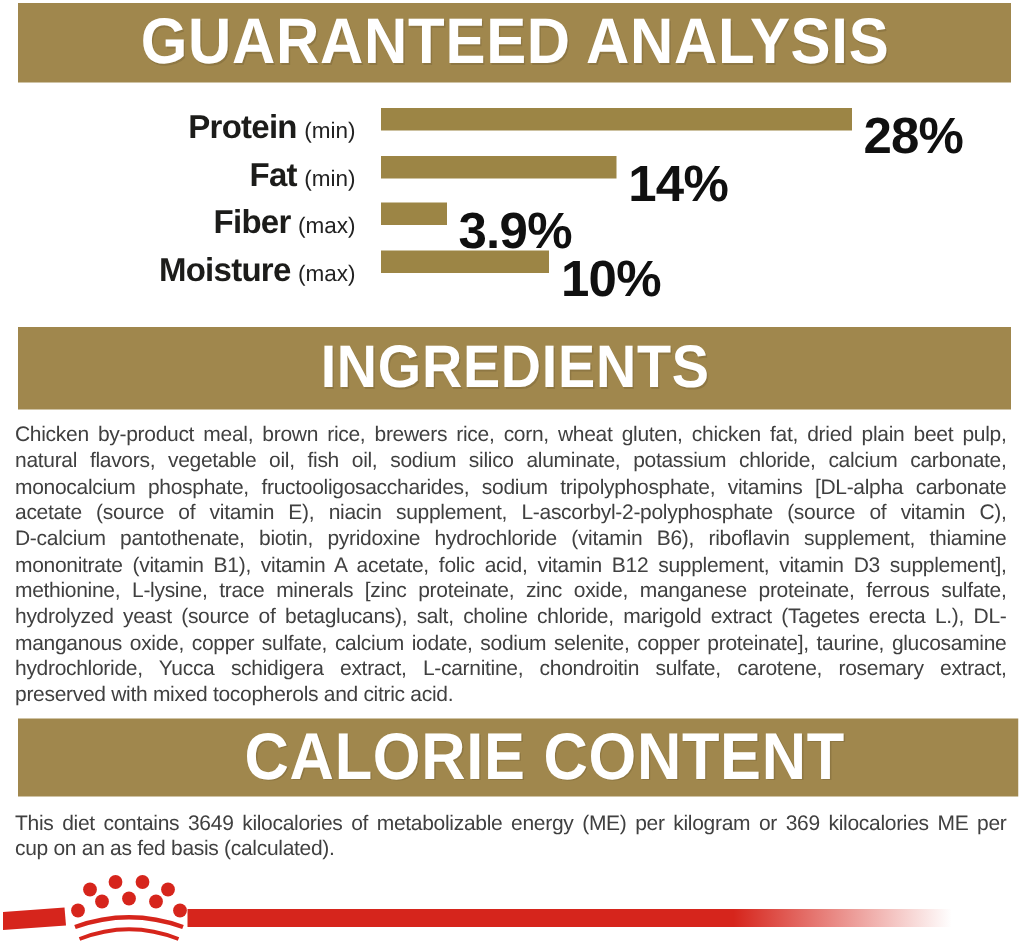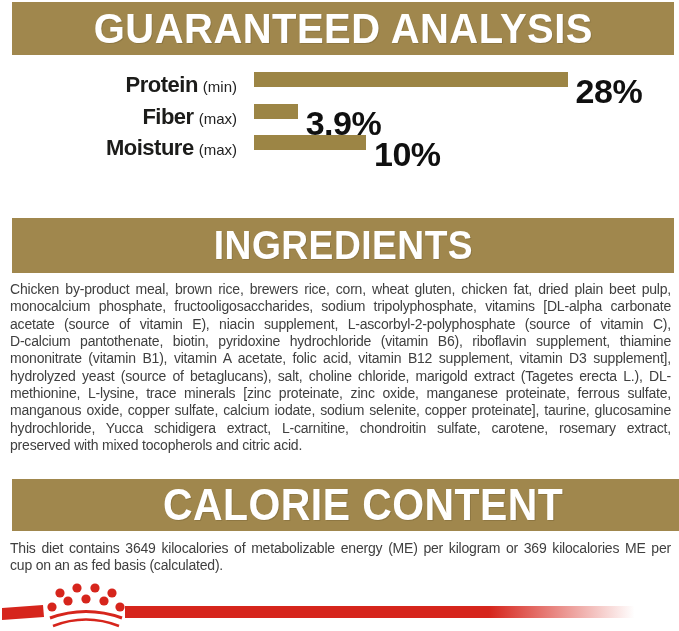--- a/index.html
+++ b/index.html
@@ -53,43 +53,49 @@
     <span class="btxt">GUARANTEED ANALYSIS</span>
   </div>
 
   <div class="chart">
       <div class="crow">
         <div class="rlabel"><span class="cat">Protein</span><span class="qual">(min)</span></div>
         <div class="bar" style="width: 313.6px; background: rgb(156, 133, 69);"></div>
         <div class="val">28%</div>
       </div>
       <div class="crow">
+        <div class="rlabel"><span class="cat">Fat</span><span class="qual">(min)</span></div>
+        <div class="bar" style="width: 156.8px; background: rgb(156, 133, 69);"></div>
+        <div class="val">14%</div>
+      </div>
+      <div class="crow">
         <div class="rlabel"><span class="cat">Fiber</span><span class="qual">(max)</span></div>
         <div class="bar" style="width: 43.68px; background: rgb(156, 133, 69);"></div>
         <div class="val">3.9%</div>
       </div>
       <div class="crow">
         <div class="rlabel"><span class="cat">Moisture</span><span class="qual">(max)</span></div>
         <div class="bar" style="width: 112px; background: rgb(156, 133, 69);"></div>
         <div class="val">10%</div>
       </div>
     </div>
 
   <div class="banner" id="ing-banner">
     <span class="btxt">INGREDIENTS</span>
   </div>
 
   <div class="para" id="ingredients-text">
       <div class="tline">Chicken by-product meal, brown rice, brewers rice, corn, wheat gluten, chicken fat, dried plain beet pulp,</div>
+      <div class="tline">natural flavors, vegetable oil, fish oil, sodium silico aluminate, potassium chloride, calcium carbonate,</div>
       <div class="tline">monocalcium phosphate, fructooligosaccharides, sodium tripolyphosphate, vitamins [DL-alpha carbonate</div>
       <div class="tline">acetate (source of vitamin E), niacin supplement, L-ascorbyl-2-polyphosphate (source of vitamin C),</div>
       <div class="tline">D-calcium pantothenate, biotin, pyridoxine hydrochloride (vitamin B6), riboflavin supplement, thiamine</div>
       <div class="tline">mononitrate (vitamin B1), vitamin A acetate, folic acid, vitamin B12 supplement, vitamin D3 supplement],</div>
+      <div class="tline">methionine, L-lysine, trace minerals [zinc proteinate, zinc oxide, manganese proteinate, ferrous sulfate,</div>
       <div class="tline">hydrolyzed yeast (source of betaglucans), salt, choline chloride, marigold extract (Tagetes erecta L.), DL-</div>
-      <div class="tline">methionine, L-lysine, trace minerals [zinc proteinate, zinc oxide, manganese proteinate, ferrous sulfate,</div>
       <div class="tline">manganous oxide, copper sulfate, calcium iodate, sodium selenite, copper proteinate], taurine, glucosamine</div>
       <div class="tline">hydrochloride, Yucca schidigera extract, L-carnitine, chondroitin sulfate, carotene, rosemary extract,</div>
       <div class="tline last">preserved with mixed tocopherols and citric acid.</div>
     </div>
 
   <div class="banner" id="cal-banner">
     <span class="btxt">CALORIE CONTENT</span>
   </div>
 
   <div class="para" id="calorie-text">

